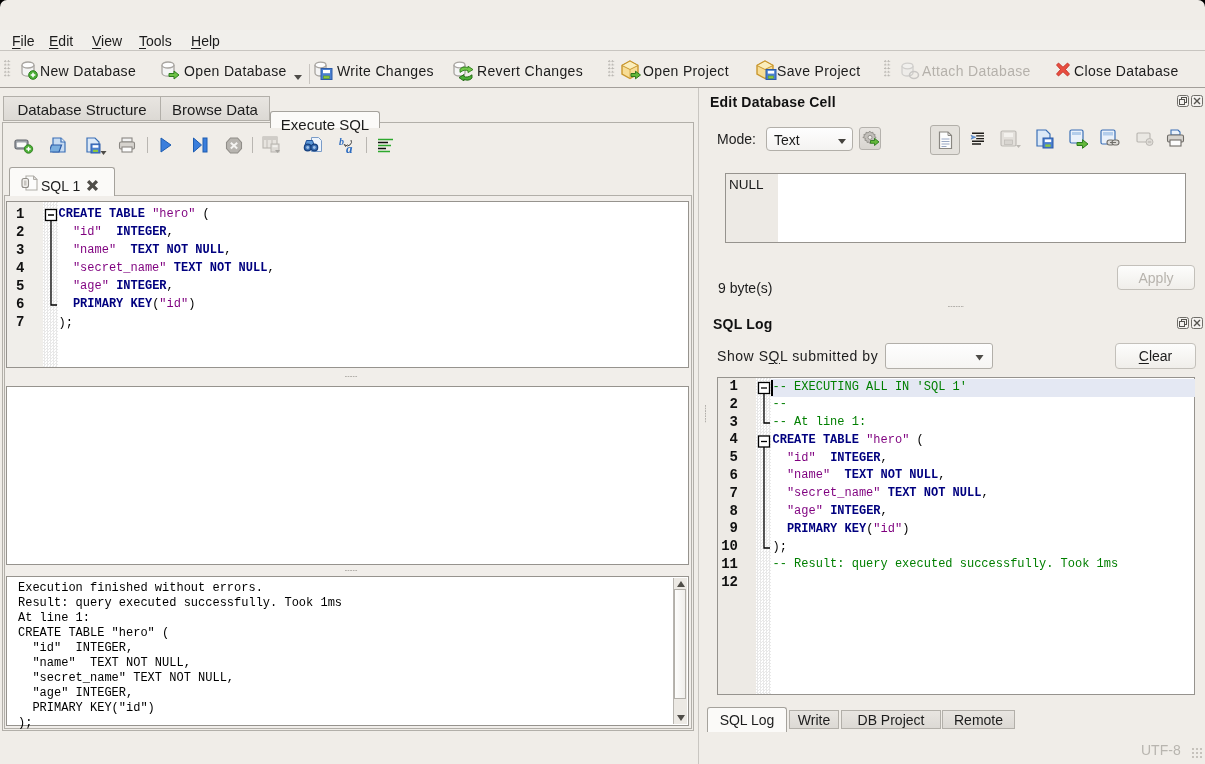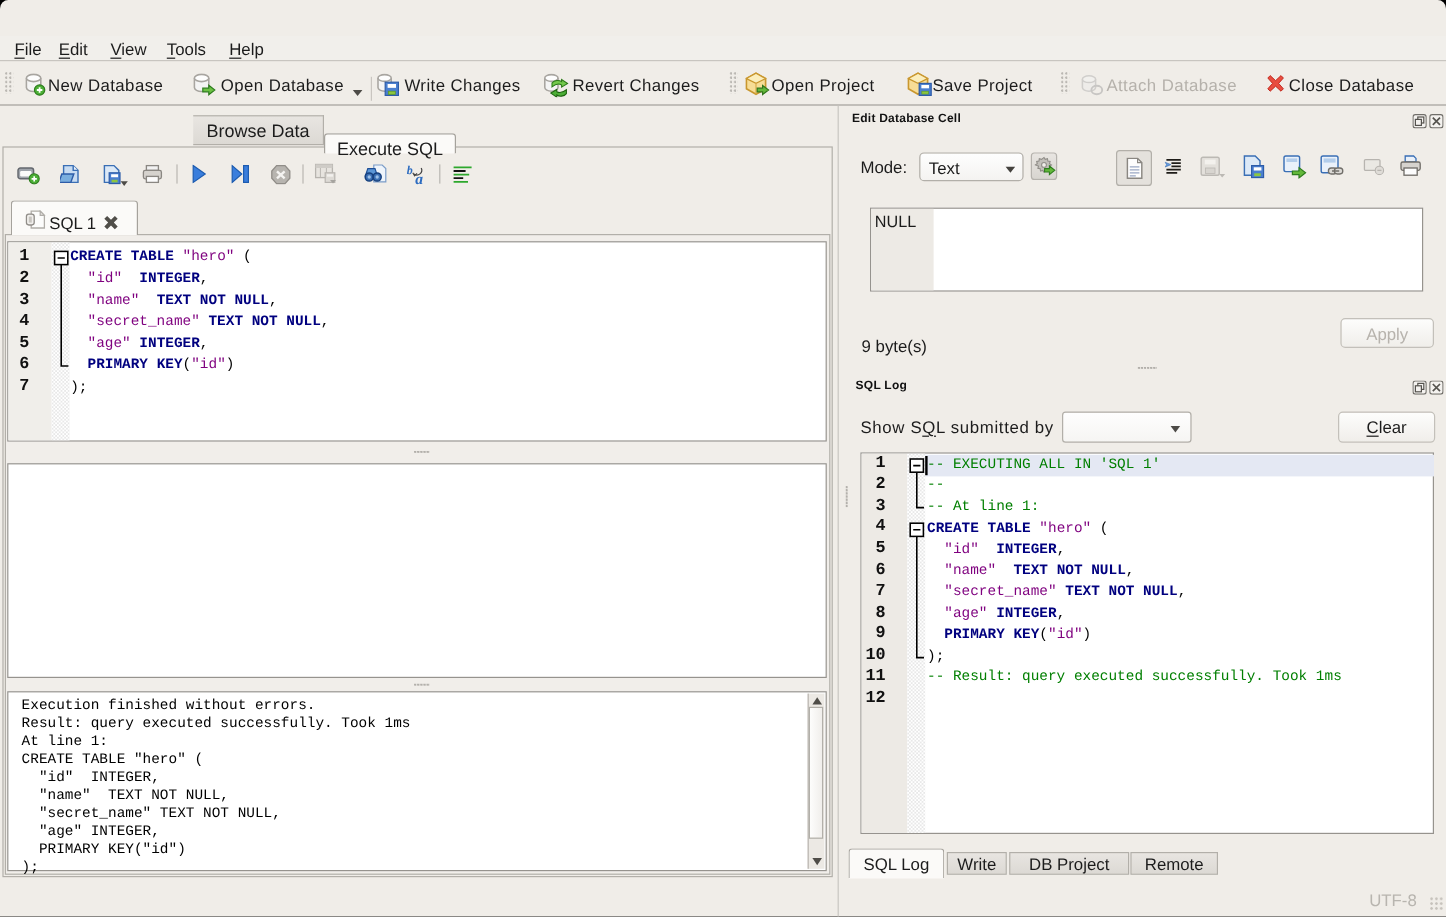--- a/index.html
+++ b/index.html
@@ -25,21 +25,21 @@
   .tab.active{background:#fbfaf8;border:1px solid #a5a29c;border-bottom:none;border-radius:3px 3px 0 0;z-index:3;}
   #paneframe{position:absolute;left:2px;top:122px;width:692px;height:609px;border:1px solid #b2afa9;box-sizing:border-box;background:#f0ede8;}
   #innerframe{position:absolute;left:4px;top:195px;width:688px;height:534px;border:1px solid #b2afa9;box-sizing:border-box;background:#f1eeea;}
   .ebox{position:absolute;border:1px solid #96938e;box-sizing:border-box;background:#fff;}
   
   .mono{font-family:"Liberation Mono",monospace;white-space:pre;}
   .kw{color:#00007f;font-weight:bold;}
   .str{color:#7f007f;}
   .cmt{color:#007f00;}
   
-  .docktitle{font-size:10px;color:#111;font-weight:bold;letter-spacing:.2px;}
+  .docktitle{font-size:14px;color:#111;font-weight:bold;letter-spacing:.2px;}
   .btn{position:absolute;box-sizing:border-box;border:1px solid #c3c0ba;border-radius:4px;background:linear-gradient(#fdfdfc,#f0eeea);}
 </style></head>
 <body>
 <div id="win">
   <div id="toolbar">
     <div class="grip" style="left:4px;top:9px;height:18px;"></div>
     <svg class="abs" style="left:20px;top:10px;" width="19" height="20" viewBox="0 0 19 20">
       <path d="M2 4 v8 a6 3.2 0 0 0 12 0 v-8" fill="#f4f4f4" stroke="#a8a5a0" stroke-width="1.3"></path>
       <ellipse cx="8" cy="4" rx="6" ry="3" fill="#fdfdfd" stroke="#a8a5a0" stroke-width="1.3"></ellipse>
       <circle cx="13" cy="14" r="4.3" fill="#4caf36" stroke="#2e7d1e" stroke-width="1"></circle>
@@ -104,20 +104,21 @@
     <div class="tbtext" style="left:1074px;">Close Database</div>
   </div>
   <div id="menubar">
     <div class="menuitem" style="left:12px;"><u>F</u>ile</div>
     <div class="menuitem" style="left:49px;"><u>E</u>dit</div>
     <div class="menuitem" style="left:92px;"><u>V</u>iew</div>
     <div class="menuitem" style="left:139px;"><u>T</u>ools</div>
     <div class="menuitem" style="left:191px;"><u>H</u>elp</div>
   </div>
 
+  <div class="tab inactive" style="left:3px;top:96px;width:158px;height:25px;line-height:25px;font-size:15px;">Database Structure</div>
   <div class="tab inactive" style="left:161px;top:96px;width:109px;height:25px;line-height:25px;border-left:none;font-size:15px;">Browse Data</div>
   <div class="tab active" style="left:270px;top:95px;width:110px;height:17px;line-height:26px;font-size:15px;margin-top:16px;">Execute SQL</div>
   <div id="paneframe"></div>
 
   <div id="sqltb" class="abs" style="left:0;top:0;">
     <svg class="abs" style="left:14px;top:137px;" width="20" height="17" viewBox="0 0 20 17">
       <rect x="1" y="3" width="13" height="9" rx="2" fill="#9fa4ab" stroke="#63676d" stroke-width="1.2"></rect>
       <rect x="2.8" y="5.5" width="9.4" height="4.5" rx="1" fill="#fbfbfa"></rect>
       <circle cx="14.5" cy="12" r="4.2" fill="#4caf36" stroke="#2e7d1e" stroke-width=".9"></circle>
       <path d="M14.5 9.8 v4.4 M12.3 12 h4.4" stroke="#fff" stroke-width="1.4"></path>

